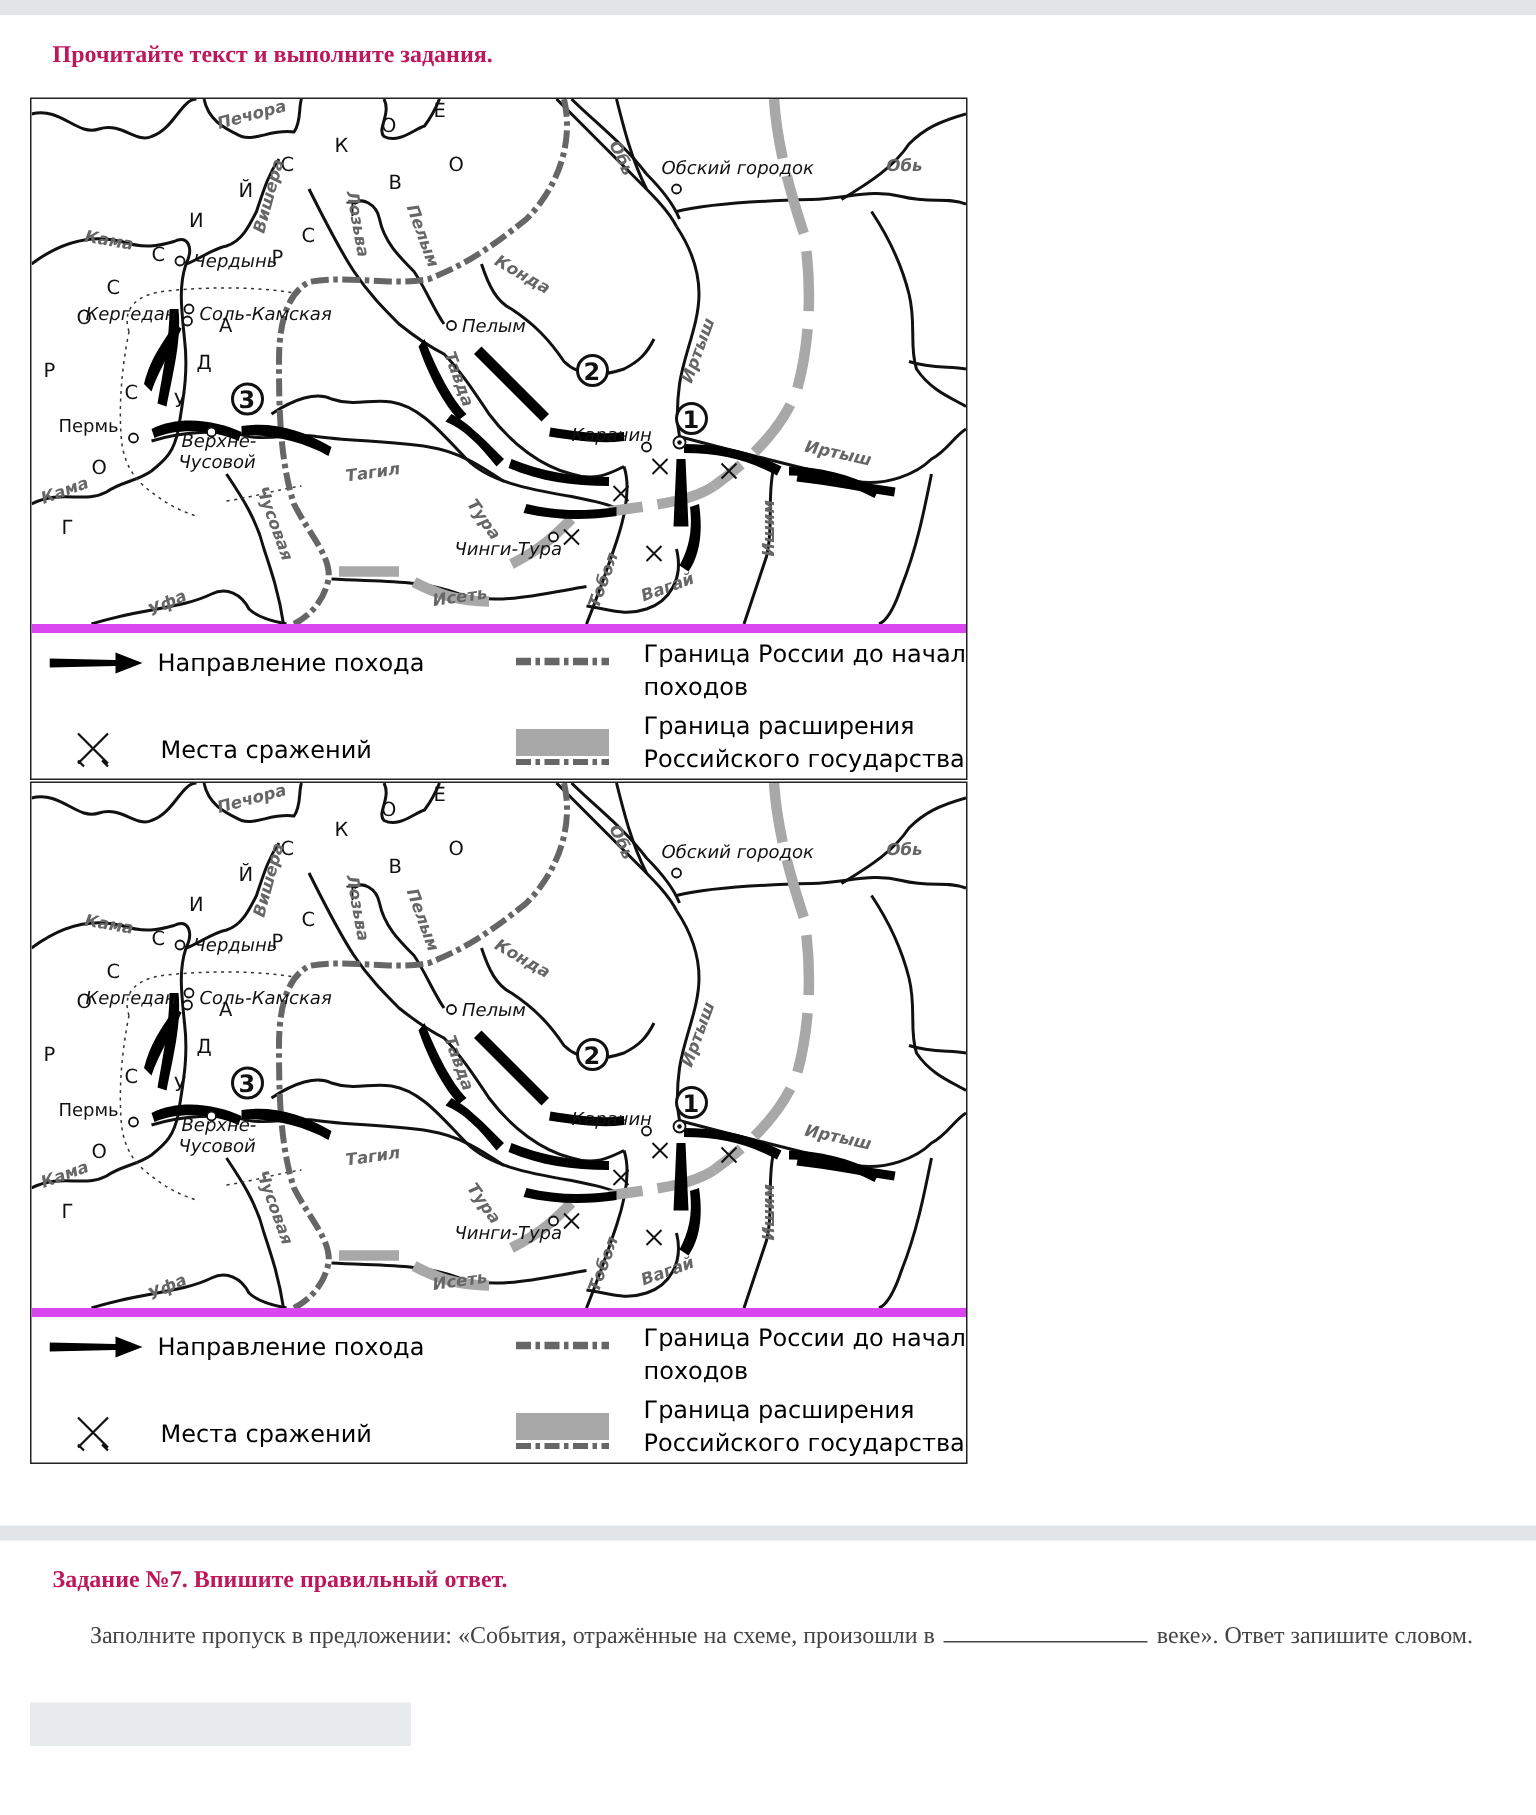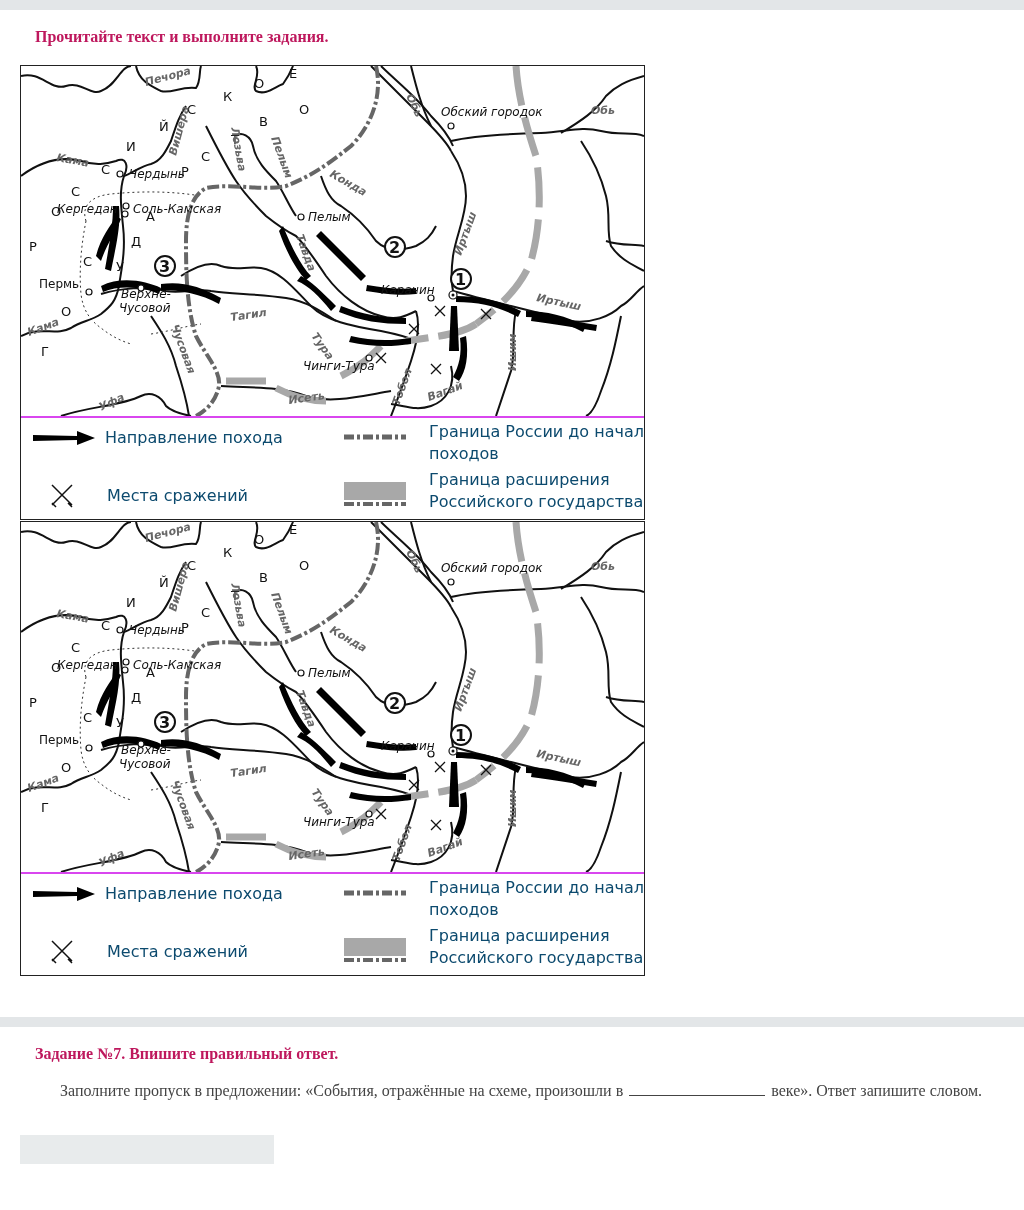--- a/index.html
+++ b/index.html
@@ -10,21 +10,21 @@
   .heading { position:absolute; left:20px; font-weight:bold; font-size:16px; color:#be185d;margin-left:15px; }
   .h1 { top:28px; }
   .h2 { top:1045px; }
   .question { position:absolute; left:20px; top:1080px; width:980px; font-size:16px; line-height:21px; text-align:justify; color:#444;margin-left:40px; }
   .blank { display:inline-block; width:136px; border-bottom:1px solid #444; height:14px; vertical-align:baseline; margin:0 6px; }
   .answer { position:absolute; left:20px; top:1135px; width:254px; height:29px; background:#e8ebec; border:none; outline:none; padding:0 8px; box-sizing:border-box; font-family:"Liberation Serif", serif; font-size:16px; }
   .mapwrap { position:absolute; left:20px; width:625px; height:455px; border:1px solid #222; box-sizing:border-box; background:#fff; overflow:hidden; }
   .map1 { top:65px; }
   .map2 { top:521px; }
   .mapwrap svg.map { position:absolute; left:0; top:0; width:623px; height:350px; }
-  .legend { position:absolute; left:0; top:350px; width:623px; height:104px; border-top:2px solid #d946ef; font-family:"DejaVu Sans", sans-serif; font-size:16px; color:#0c4a6e; }
+  .legend { position:absolute; left:0; top:350px; width:623px; height:104px; border-top:6px solid #d946ef; font-family:"DejaVu Sans", sans-serif; font-size:16px; color:#000000; }
   .lbl { position:absolute; white-space:nowrap; }
   svg text { font-family:"DejaVu Sans", sans-serif; }
 </style>
 </head>
 <body>
 
 <div class="bar bar-top"></div>
 <div class="heading h1">Прочитайте текст и выполните задания.</div>
 
 <div class="mapwrap map1">

